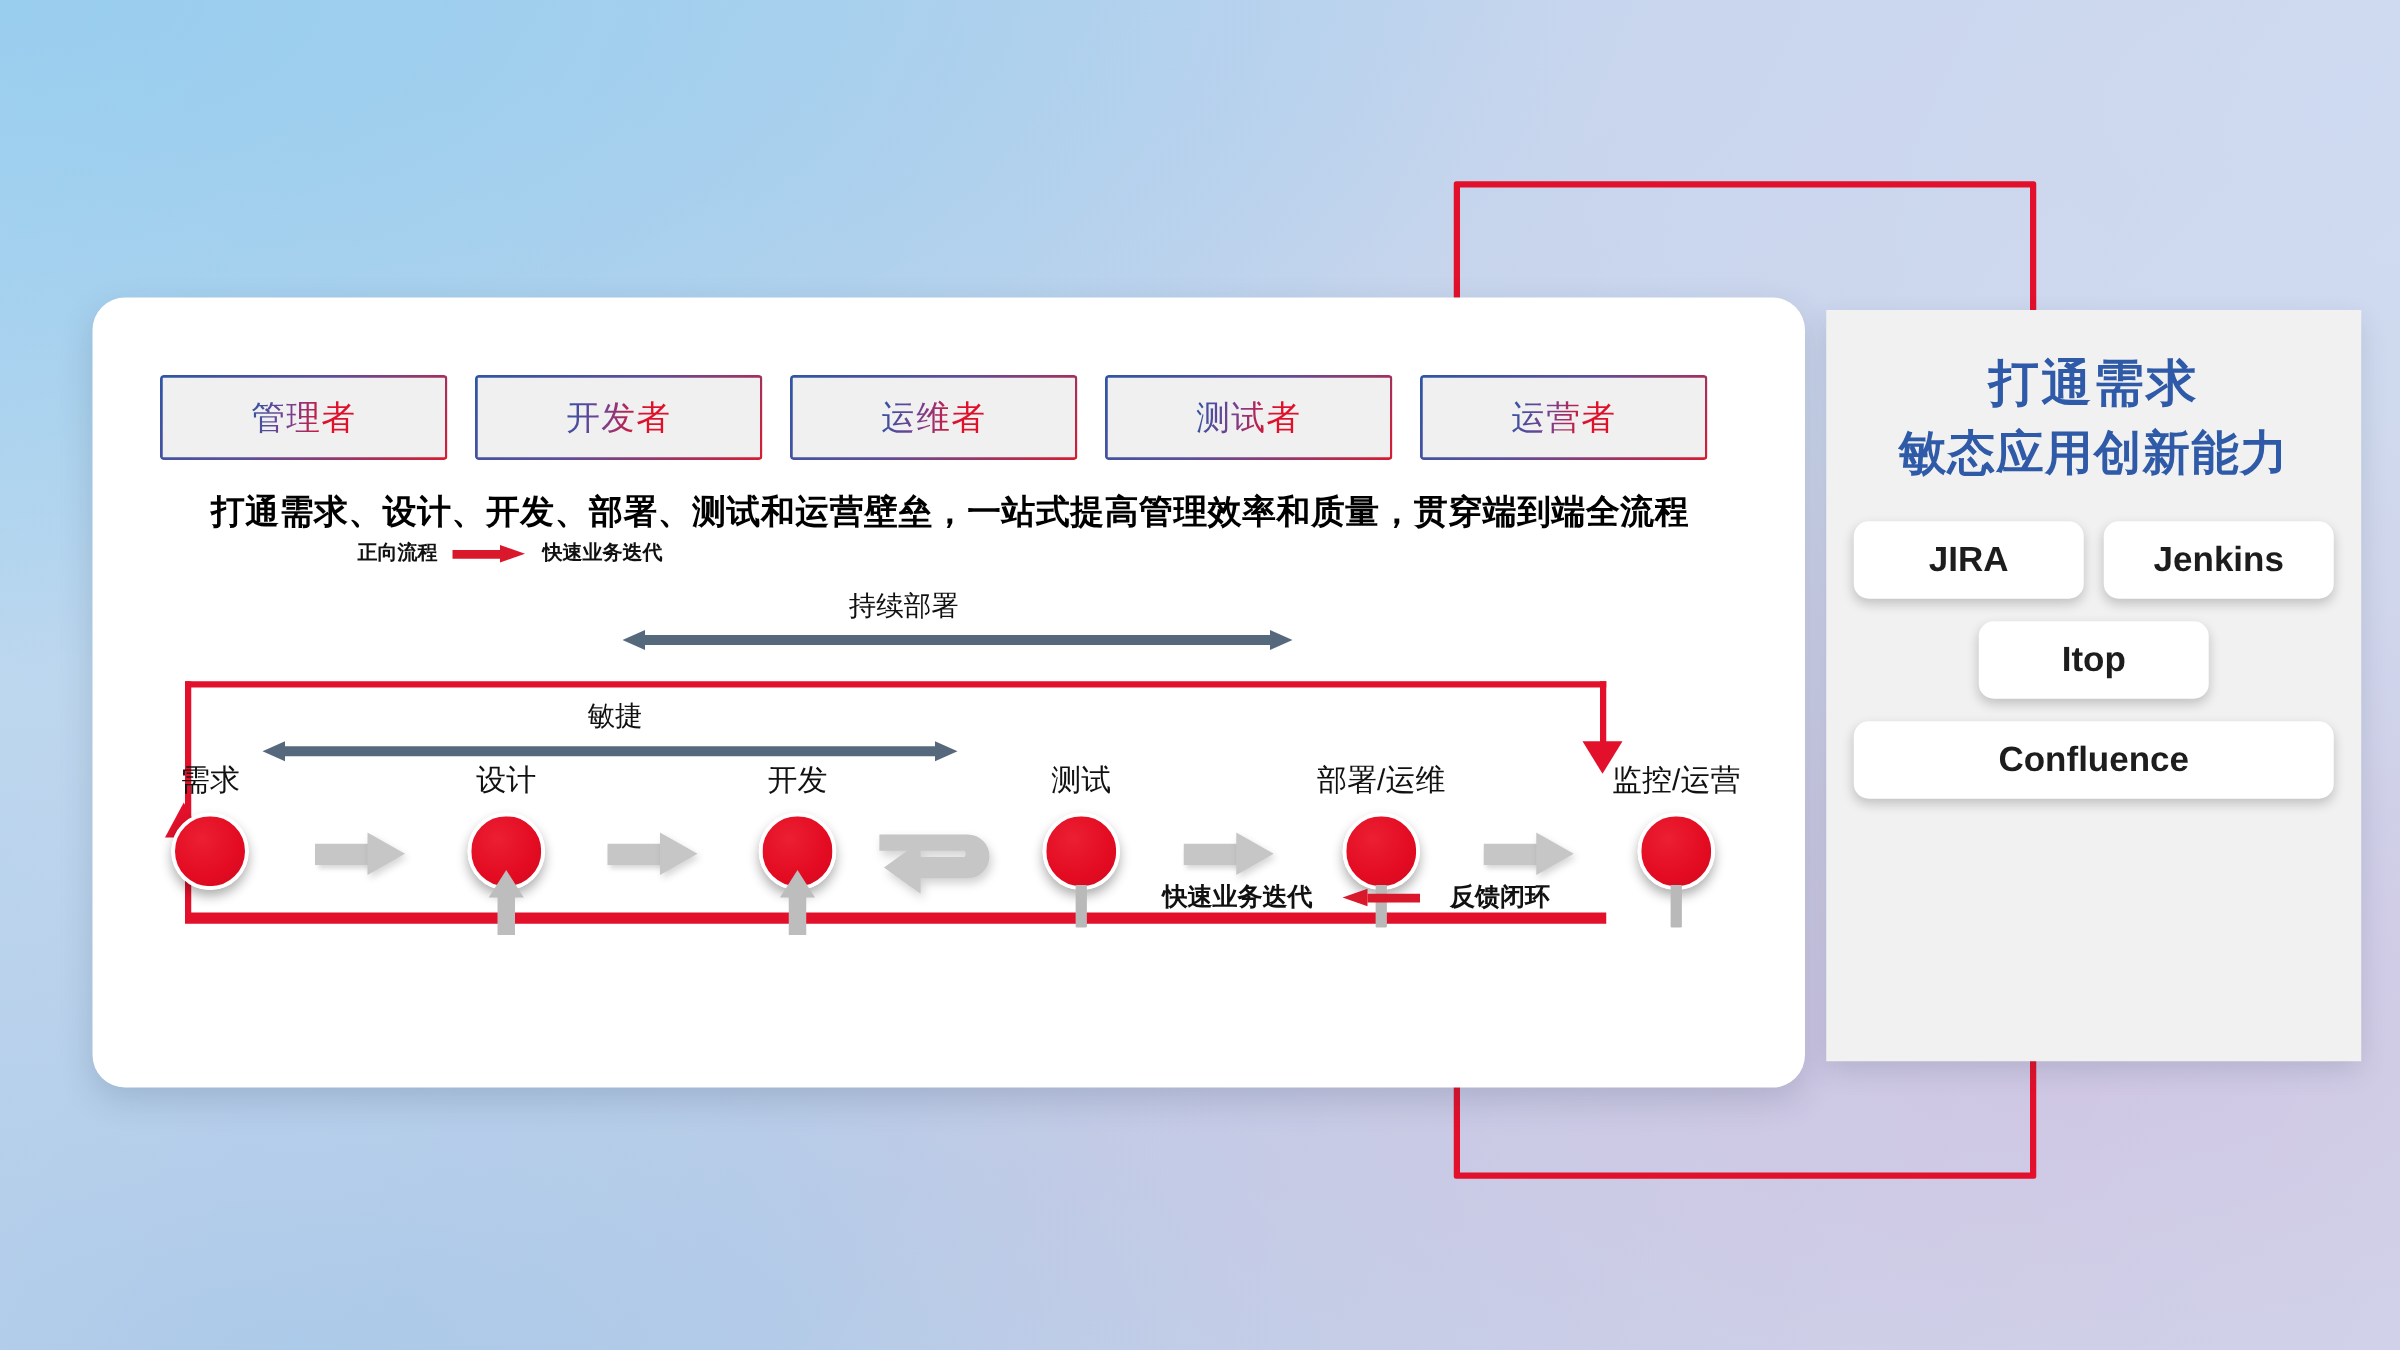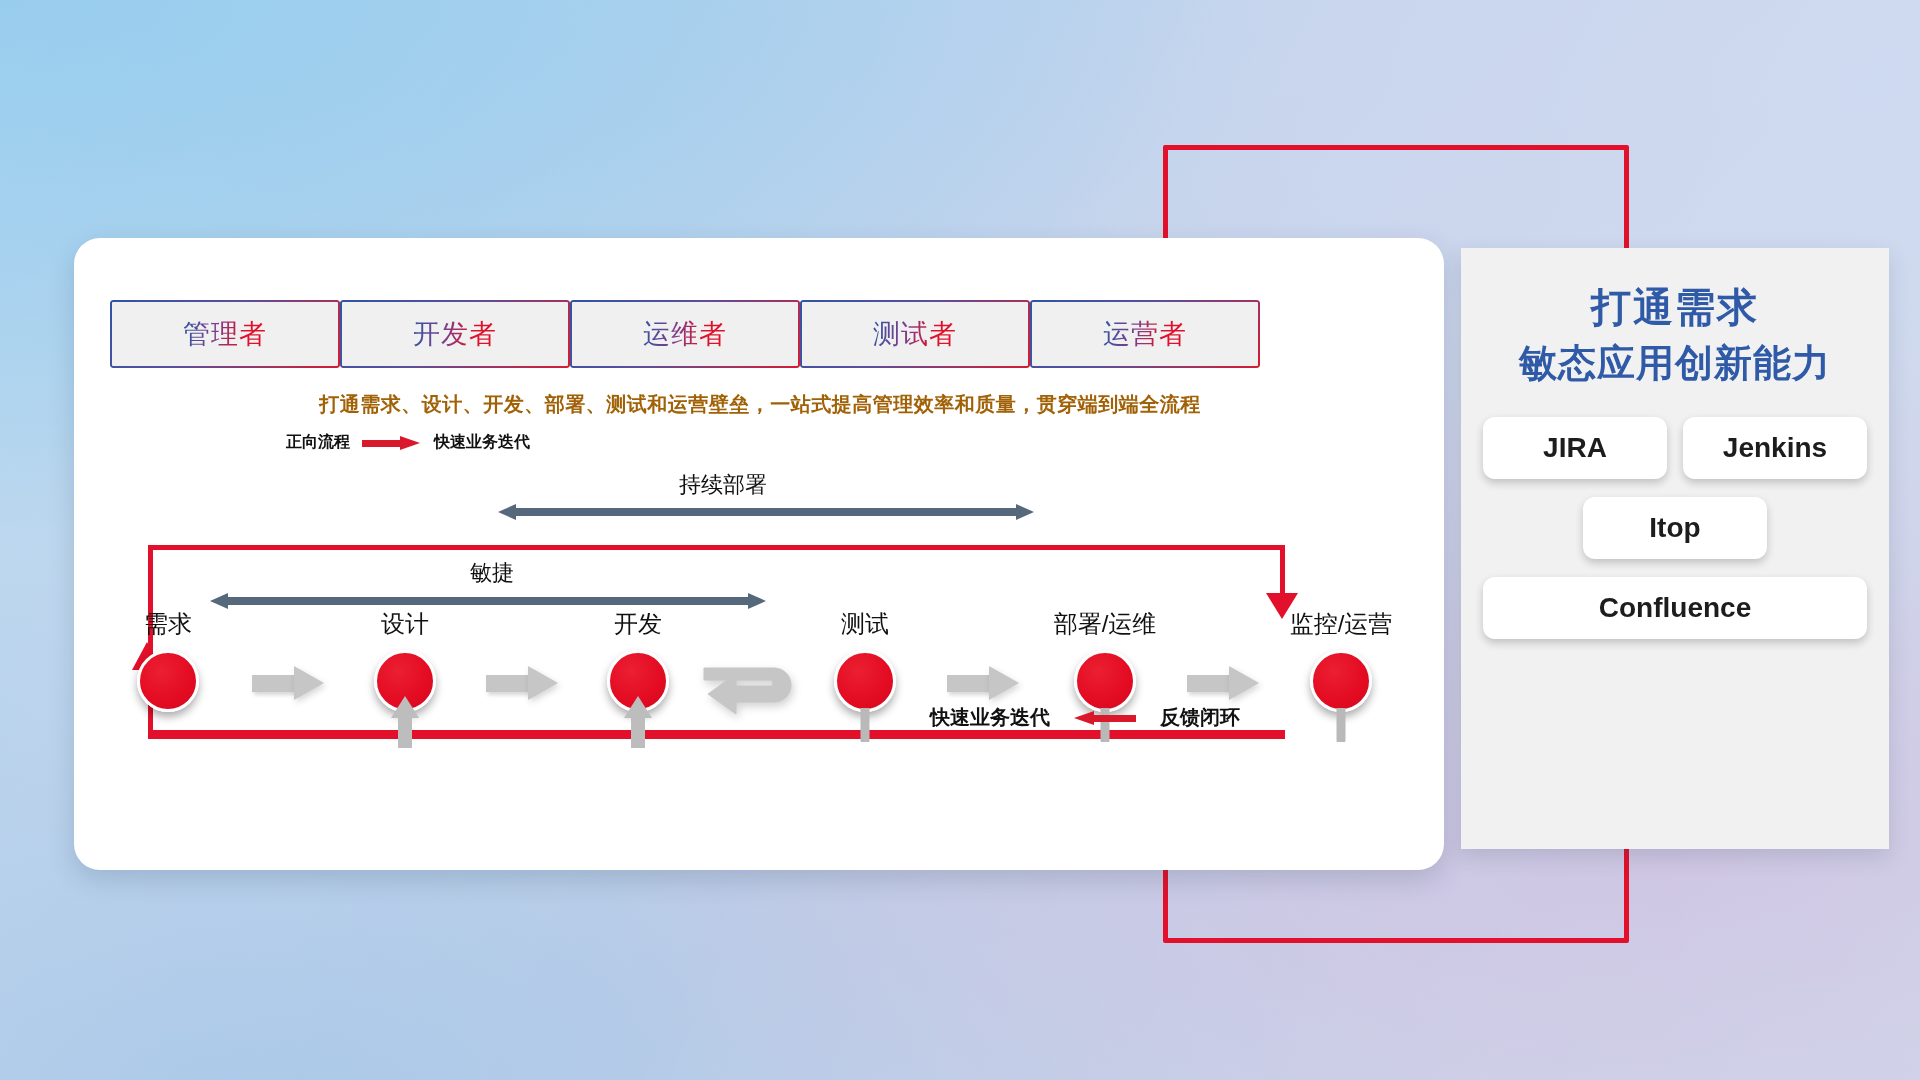--- a/index.html
+++ b/index.html
@@ -33,21 +33,21 @@
   }
 
   
   .card{
     position:absolute;left:74px;top:238px;width:1370px;height:632px;
     background:#ffffff;border-radius:26px;
     box-shadow:0 10px 26px rgba(40,60,90,.18);
   }
 
   
-  .roles{position:absolute;left:36px;top:62px;display:flex;align-items:flex-end;}
+  .roles{position:absolute;left:54px;top:62px;display:flex;gap:22px;align-items:flex-end;}
   .role{
     width:230px;height:68px;border-radius:3px;
     background:#f0f0f0;
     display:flex;align-items:center;justify-content:center;
     position:relative;
     box-sizing:border-box;
   }
   .role::before{
     content:"";position:absolute;inset:0;border-radius:3px;padding:2px;
     background:linear-gradient(135deg,#2f55a4 0%,#5a4f9c 45%,#d81b31 100%);
@@ -58,21 +58,21 @@
   .role span{
     font-size:27px;font-weight:400;letter-spacing:1px;
     background:linear-gradient(100deg,#2f55a4 0%,#7b3f8e 38%,#e0102a 72%);
     -webkit-background-clip:text;background-clip:text;color:transparent;
     position:relative;z-index:2;
   }
 
   
   .desc{
     position:absolute;left:36px;top:153px;width:1300px;text-align:center;
-    font-size:20px;font-weight:bold;color:#a16207;letter-spacing:.5px;
+    font-size:27px;font-weight:bold;color:#000000;letter-spacing:.5px;
     white-space:nowrap;
   }
 
   
   .legend-fwd{
     position:absolute;left:212px;top:194px;
     display:flex;align-items:center;gap:12px;
     font-size:16px;font-weight:bold;color:#111;white-space:nowrap;
   }
   .arrow-r-red{

